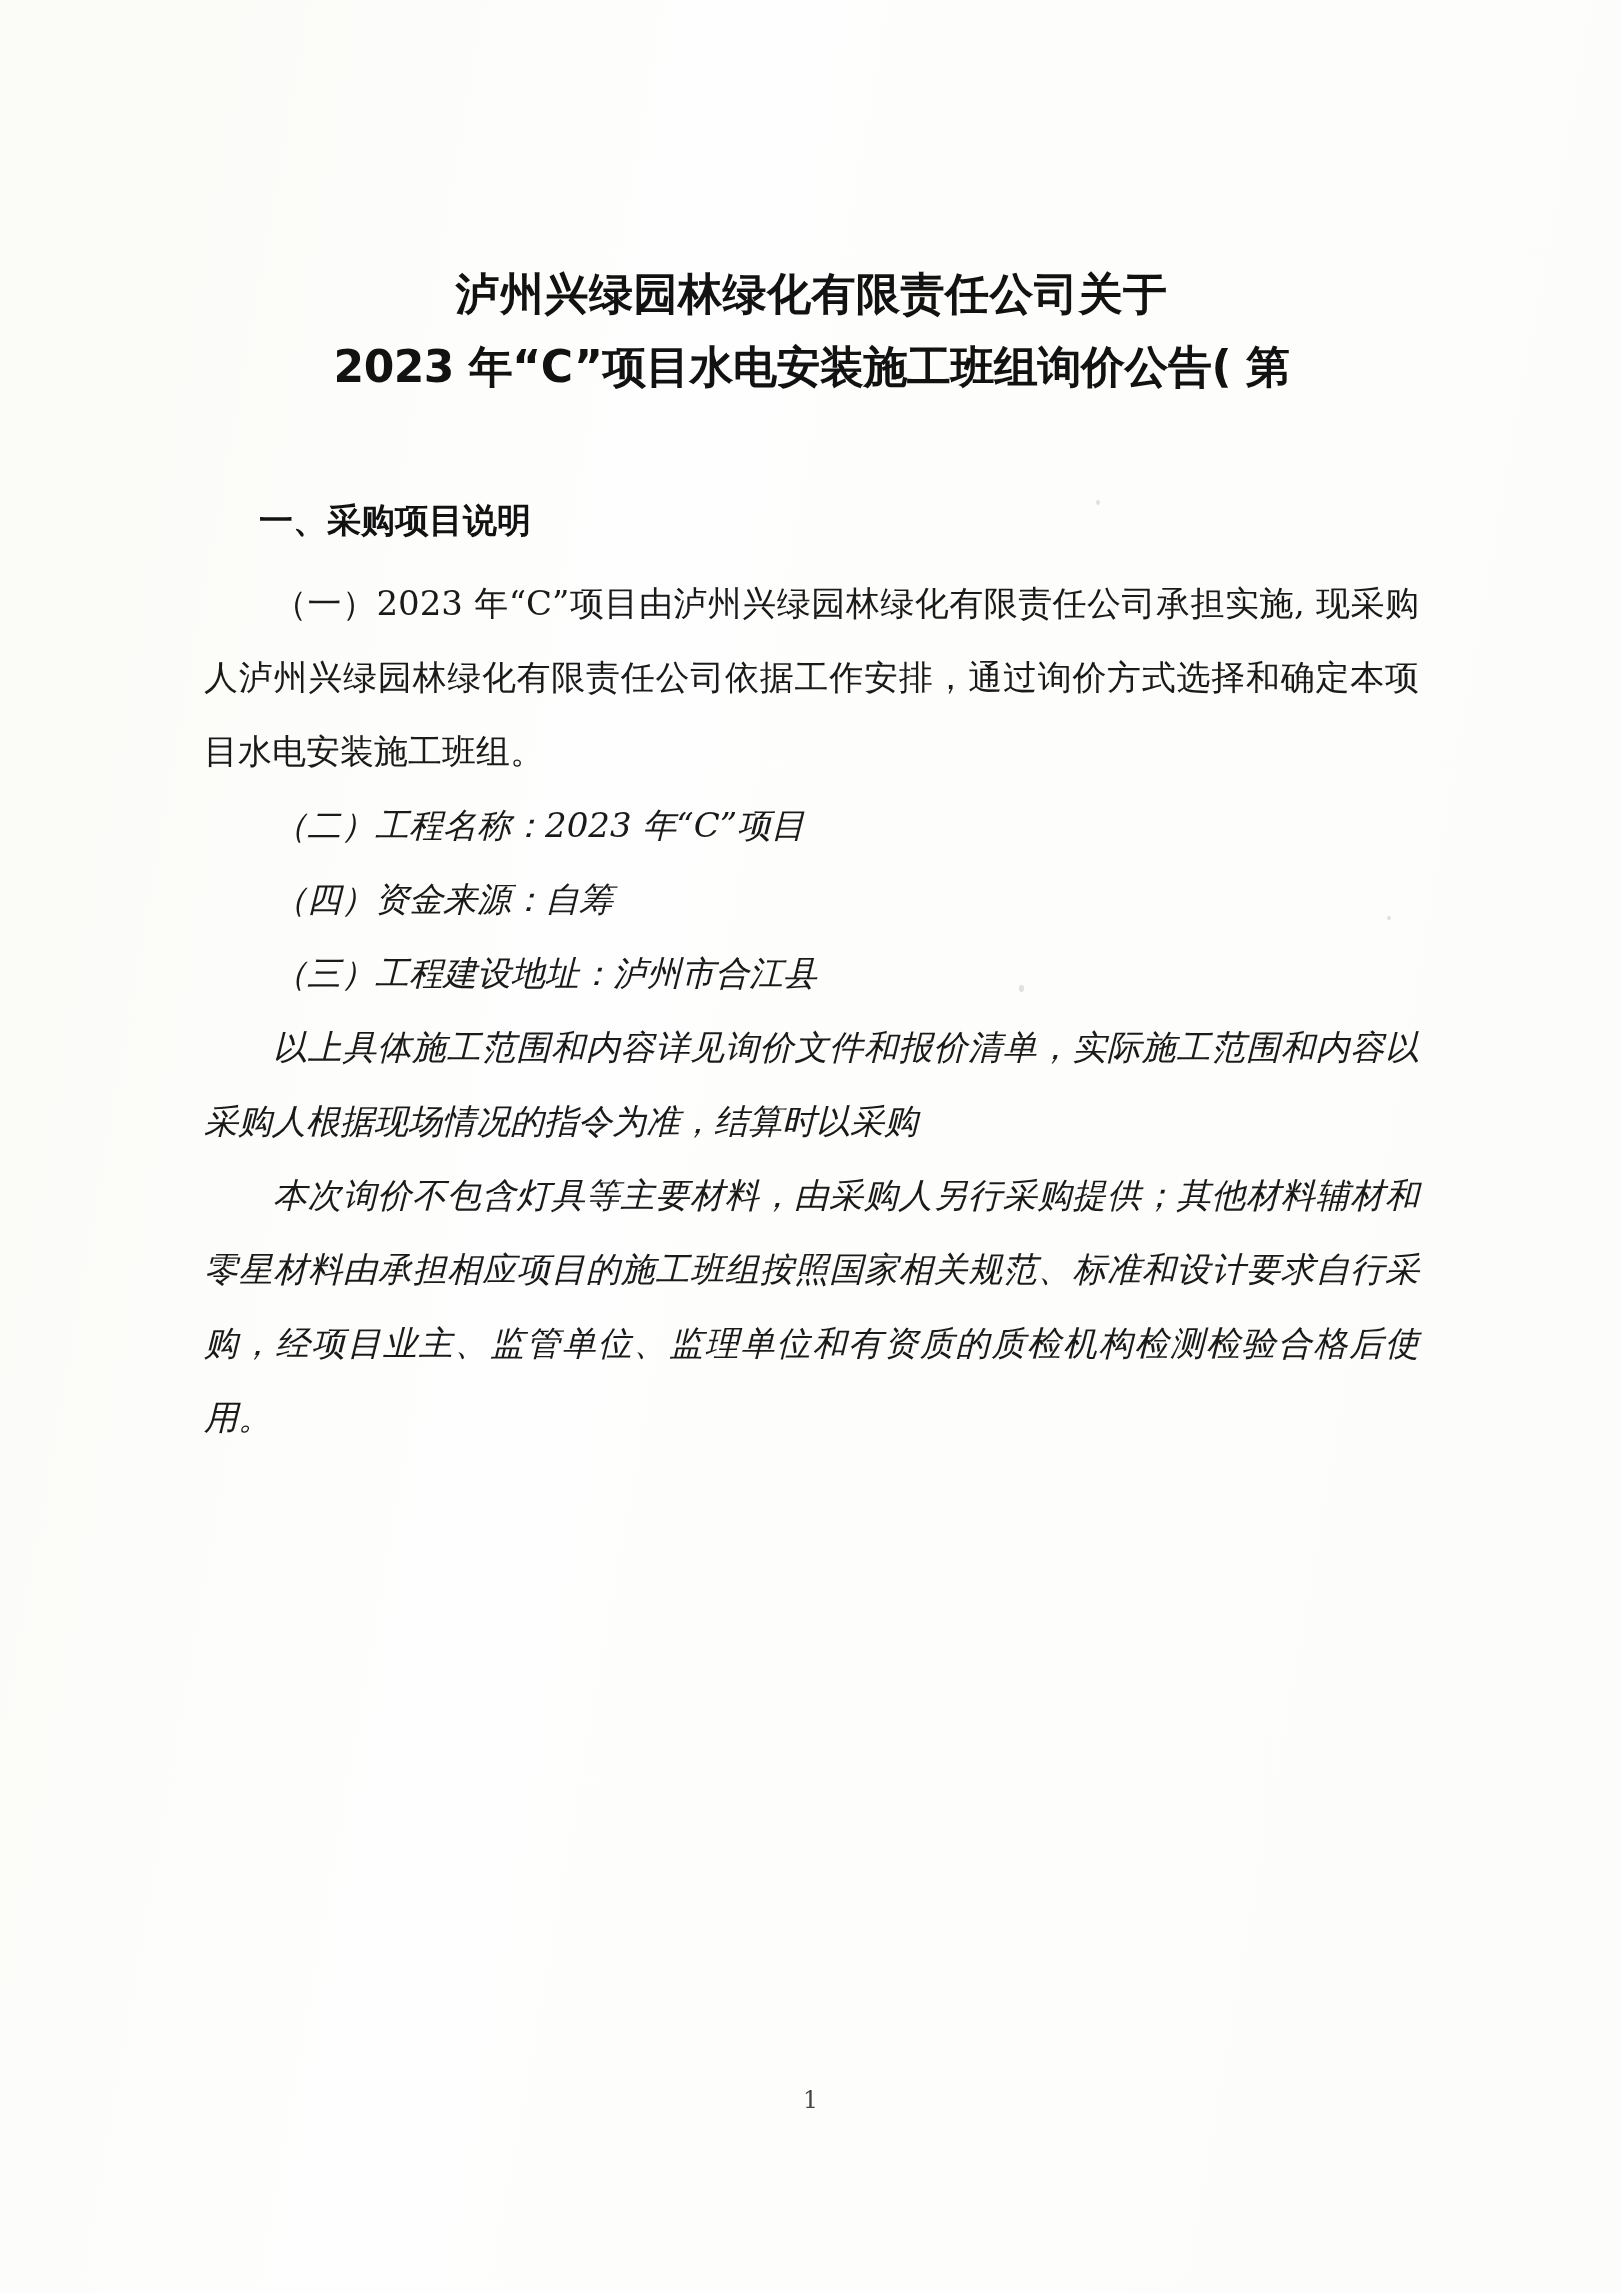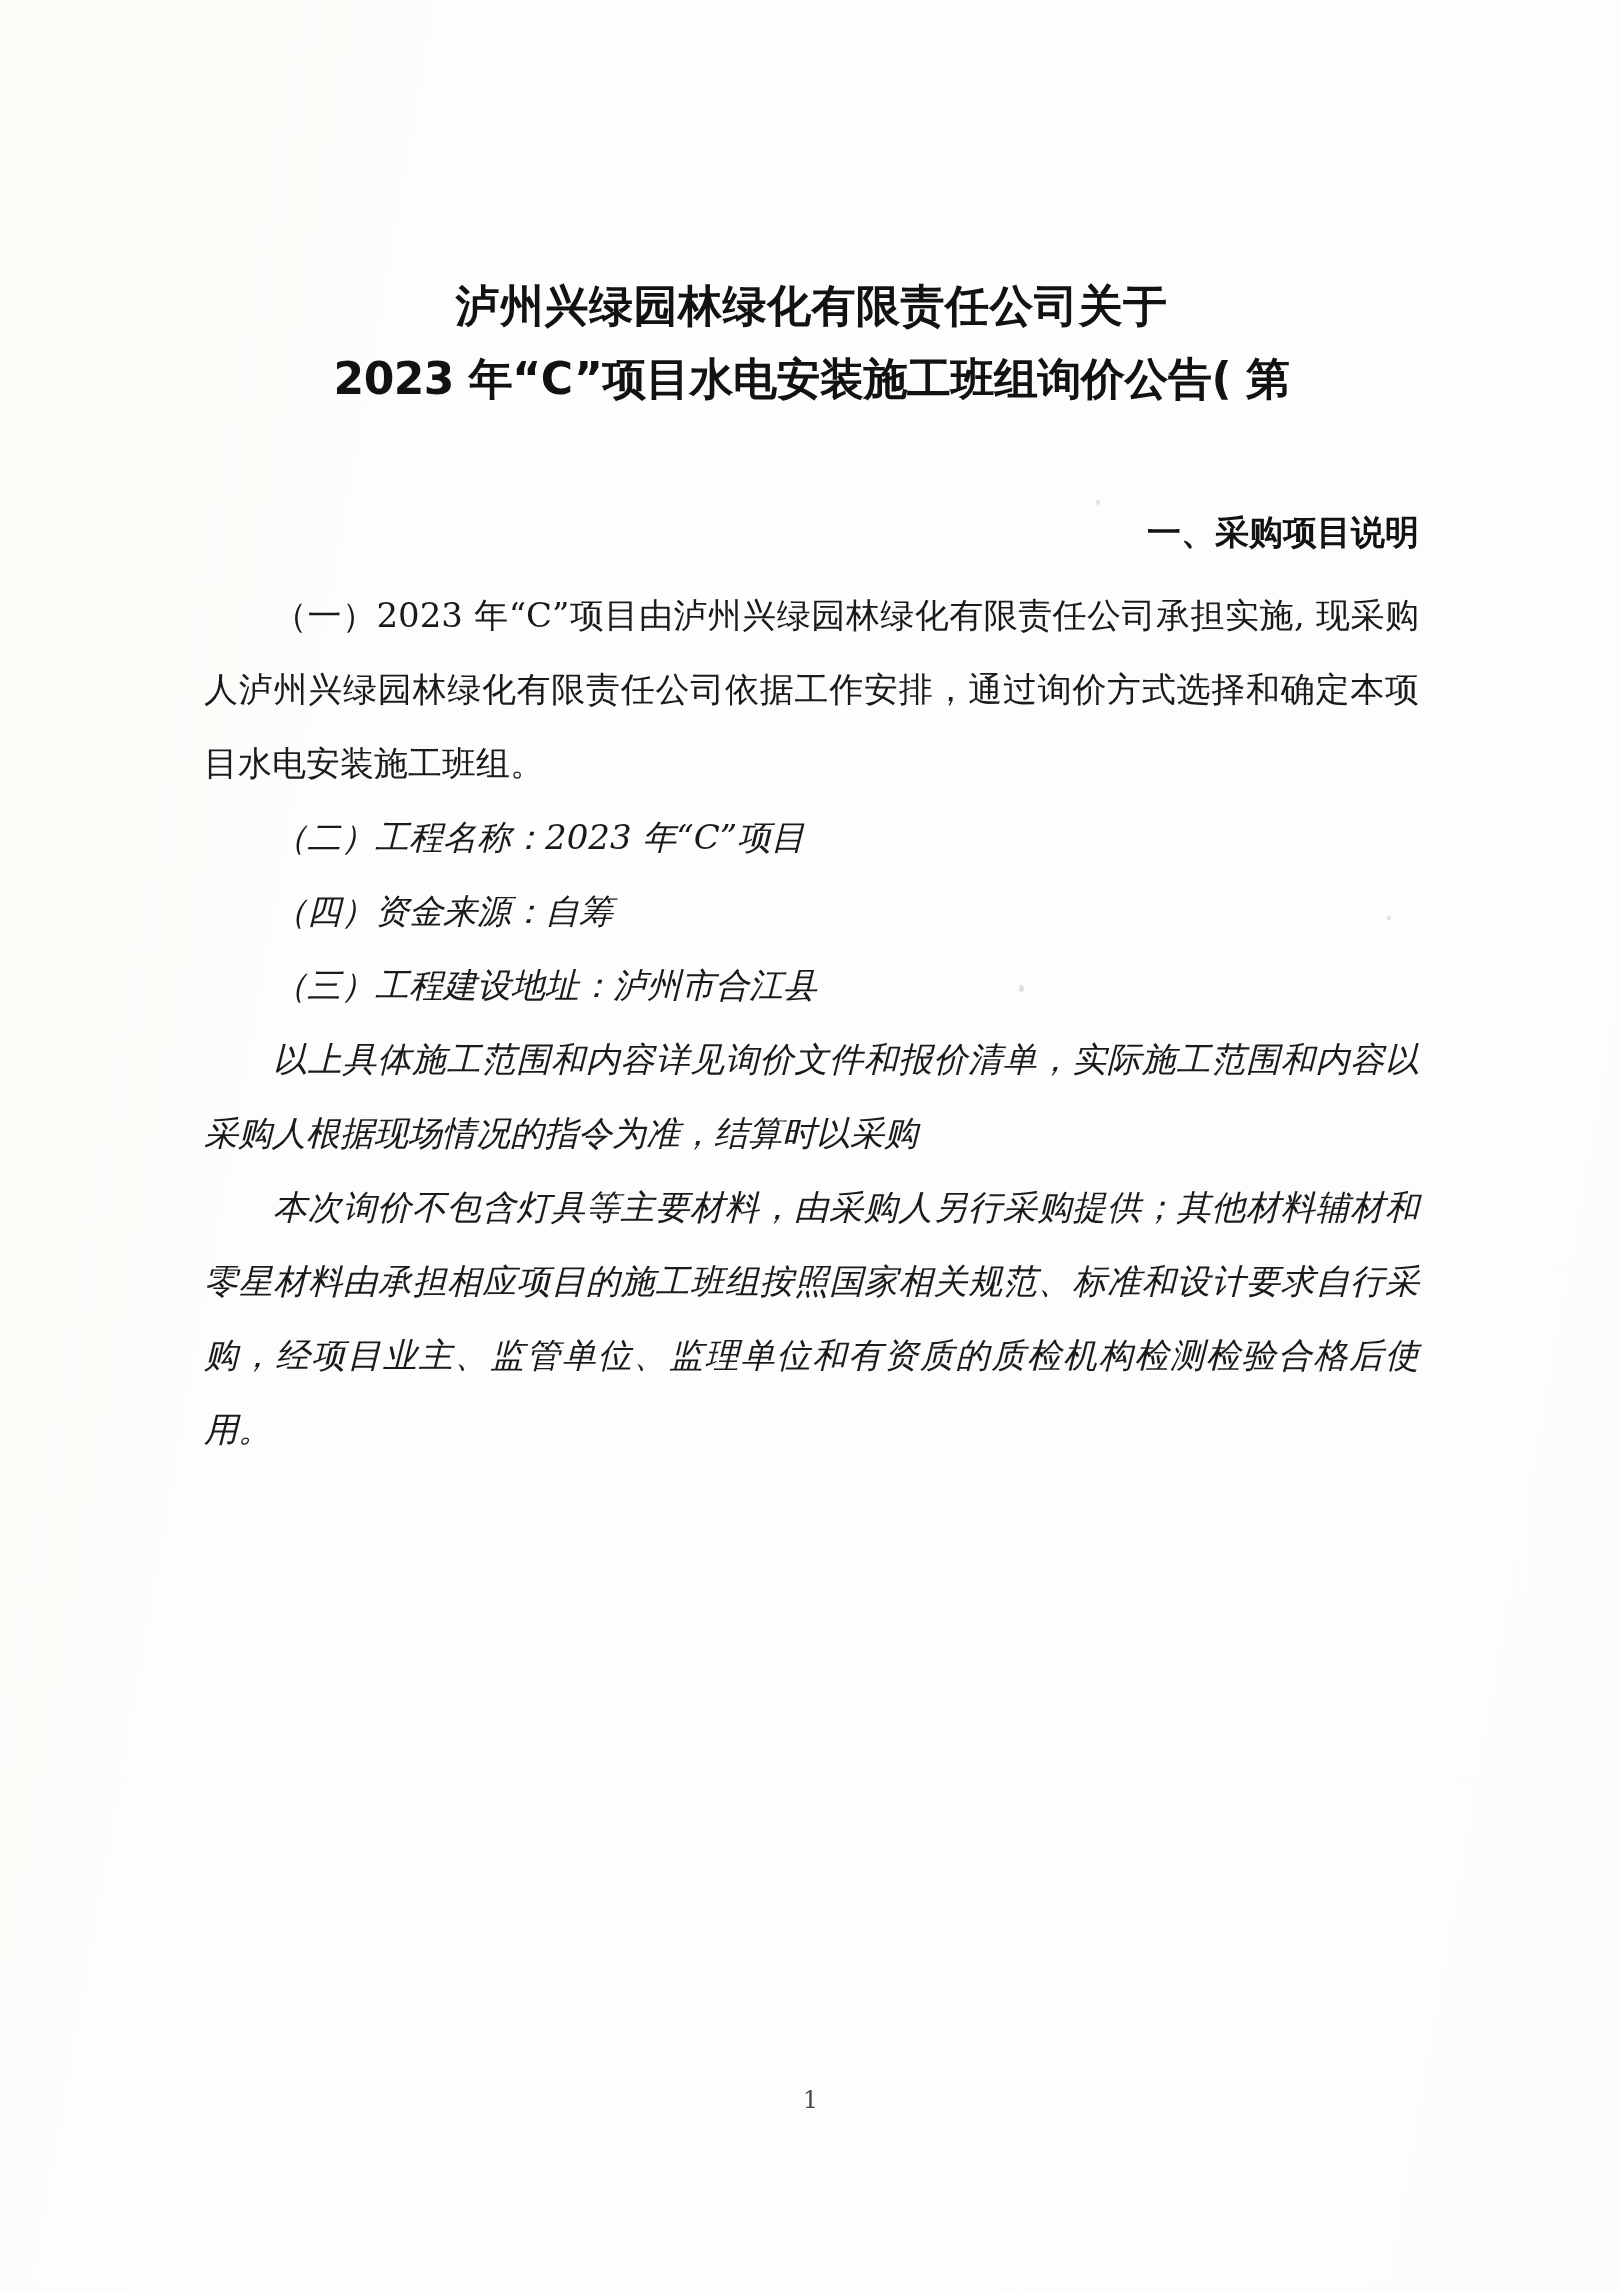--- a/index.html
+++ b/index.html
@@ -25,21 +25,21 @@
     content: "";
     position: absolute;
     inset: 0;
     background:
       linear-gradient(100deg, rgba(250,250,246,0.9) 0%, rgba(255,255,255,0.4) 35%, rgba(252,252,250,0.85) 100%);
     pointer-events: none;
   }
   .content {
     position: absolute;
     left: 204px;
-    top: 12px;
+    top: 0;
     width: 1215px;
     height: 1790px;
   }
   .doc-title {
     margin-top: 257px;
     text-align: center;
     font-family: "DejaVu Sans", "Liberation Sans", sans-serif;
     font-weight: bold;
     font-size: 44px;
     line-height: 73px;
@@ -54,21 +54,20 @@
     letter-spacing: -0.5px;
   }
   .section-heading {
     margin-top: 94px;
     font-family: "DejaVu Sans", "Liberation Sans", sans-serif;
     font-weight: bold;
     font-size: 34px;
     line-height: 47px;
     text-indent: 55px;
     color: #121212;
-    text-align: right;
   }
   p.para {
     margin: 0;
     font-size: 34px;
     line-height: 74px;
     text-indent: 69px;
     text-align: justify;
     text-justify: inter-ideograph;
     color: #1a1a1a;
   }

